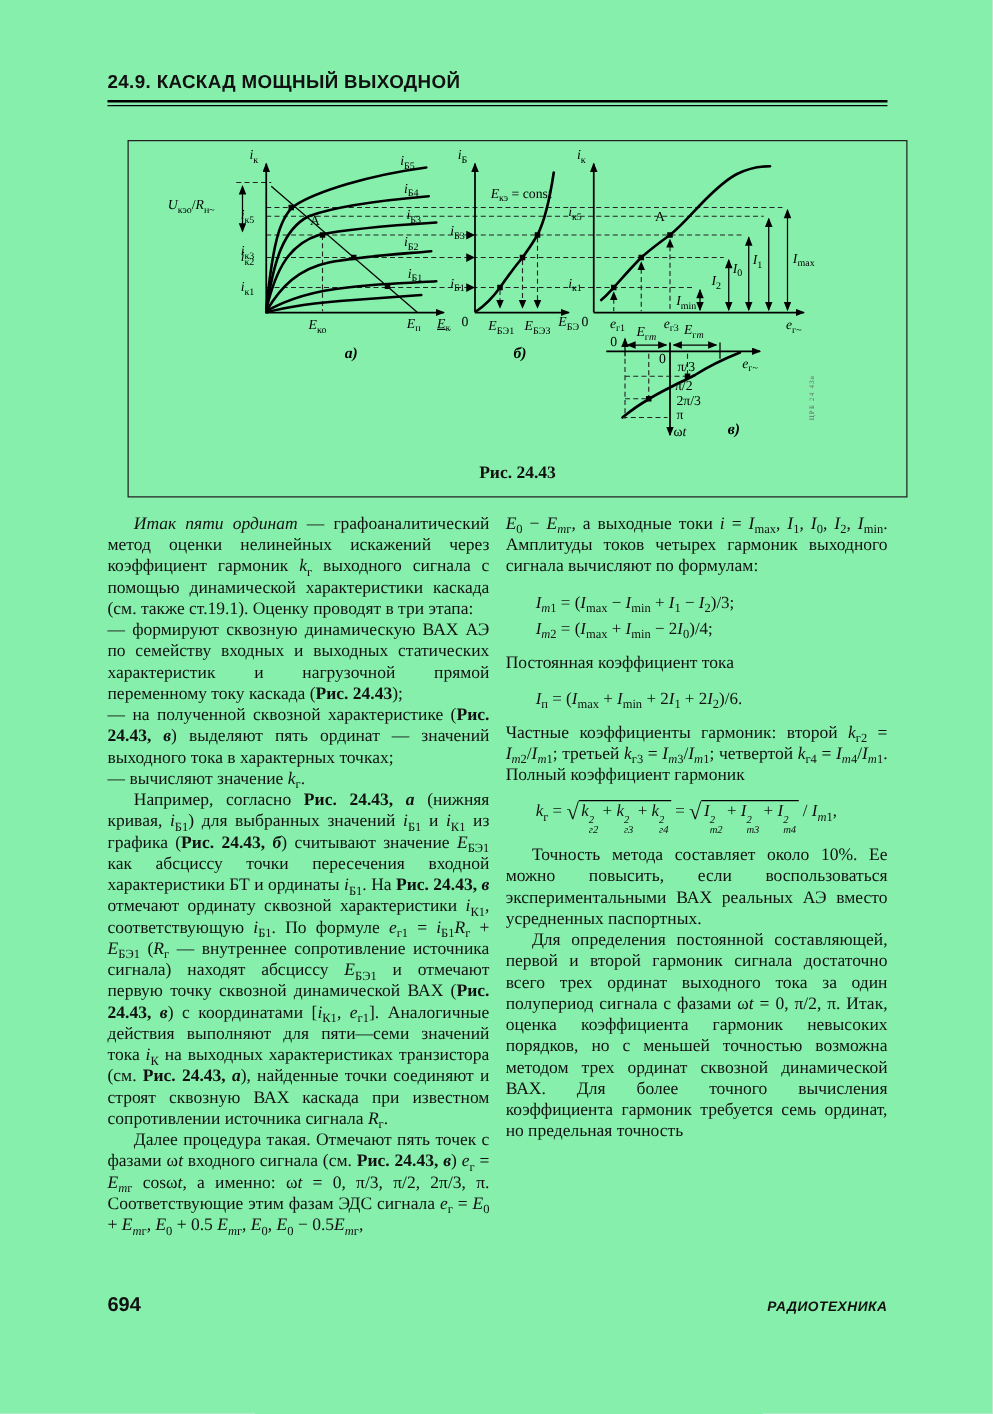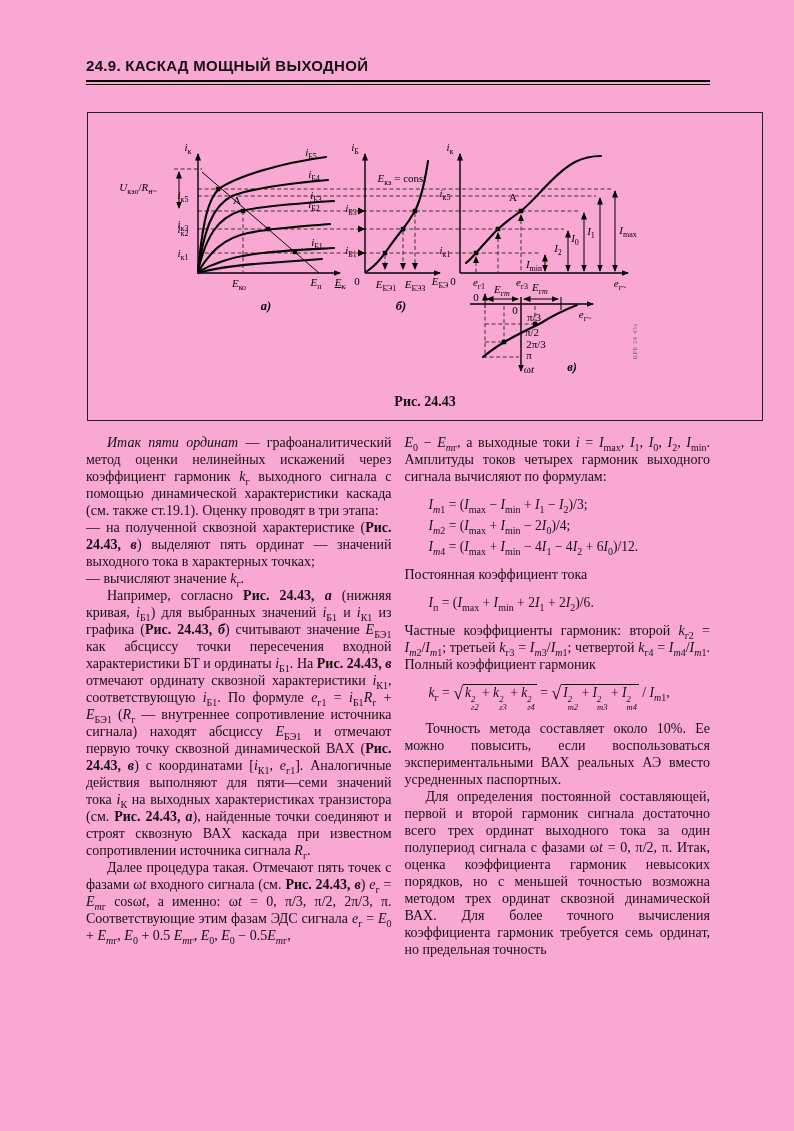--- a/index.html
+++ b/index.html
@@ -1,40 +1,40 @@
 <!DOCTYPE html>
 <html><head>
 <meta charset="utf-8">
 <style>
   html,body{margin:0;padding:0;background:#e8e8e8;}
   .page{
     position:relative;
     width:794px;height:1131px;
-    background:#f9a8d4;
+    background:#86efac;
     margin:0 auto;
     font-family:"Liberation Serif",serif;
     color:#111;
     overflow:hidden;
     box-sizing:border-box;
     padding:56px 84px 0 86px;
   }
   
   .running-head{
     font-family:"Liberation Sans",sans-serif;
     font-size:15px;font-weight:600;letter-spacing:.3px;
     line-height:20px;
   }
   .head-rule{margin-top:4px;border-top:2.2px solid #000;}
   .head-rule2{margin-top:2px;border-top:1px solid #000;}
   
   .figure-box{
-    width:676px;margin:27px 0 0 1px;
+    width:624px;margin:27px 0 0 16px;
     border:1.3px solid #222;
     box-sizing:border-box;
-    padding:23px 0 10px 0;
+    padding:0 0 10px 0;
   }
   .fig-canvas{position:relative;width:616px;height:245px;}
   .fig-canvas svg{position:absolute;left:0;top:0;}
   .fig-label{
     position:absolute;transform:translate(-50%,-50%);
     font:11px "Liberation Serif",serif;
     white-space:nowrap;color:#000;
   }
   .fig-label sub{font-size:8px;}
   .fig-label.big{font-size:12.5px;}
@@ -183,21 +183,21 @@
       </svg>
     <div class="fig-label" style="left: 100px; top: 11px;"><i>i</i><sub>к</sub></div>
         <div class="fig-label" style="left: 50px; top: 51px;"><i>U</i><sub>кэо</sub>/<i>R</i><sub>н~</sub></div>
         <div class="fig-label" style="left: 95px; top: 59px;"><i>i</i><sub>к5</sub></div>
         <div class="fig-label" style="left: 95px; top: 88px;"><i>i</i><sub>к3</sub></div>
         <div class="fig-label" style="left: 95px; top: 93px;"><i>i</i><sub>к2</sub></div>
         <div class="fig-label" style="left: 95px; top: 117px;"><i>i</i><sub>к1</sub></div>
         <div class="fig-label" style="left: 223px; top: 16px;"><i>i</i><sub>Б5</sub></div>
         <div class="fig-label" style="left: 226px; top: 38px;"><i>i</i><sub>Б4</sub></div>
         <div class="fig-label" style="left: 228px; top: 59px;"><i>i</i><sub>Б3</sub></div>
-        <div class="fig-label" style="left: 226px; top: 68px;"><i>i</i><sub>Б2</sub></div>
+        <div class="fig-label" style="left: 226px; top: 81px;"><i>i</i><sub>Б2</sub></div>
         <div class="fig-label" style="left: 229px; top: 106px;"><i>i</i><sub>Б1</sub></div>
         <div class="fig-label" style="left: 149px; top: 64px;">A</div>
         <div class="fig-label" style="left: 151px; top: 147px;"><i>Е</i><sub>ко</sub></div>
         <div class="fig-label" style="left: 228px; top: 146px;"><i>Е</i><sub>п</sub></div>
         <div class="fig-label" style="left: 252px; top: 146px; text-decoration: underline;"><i>Е</i><sub>к</sub></div>
         <div class="fig-label big" style="left: 178px; top: 170px;"><b><i>а)</i></b></div>
         <div class="fig-label" style="left: 267px; top: 11px;"><i>i</i><sub>Б</sub></div>
         <div class="fig-label" style="left: 314px; top: 42px;"><i>Е</i><sub>кэ</sub> = const</div>
         <div class="fig-label" style="left: 263px; top: 72px;"><i>i</i><sub>Б3</sub></div>
         <div class="fig-label" style="left: 263px; top: 114px;"><i>i</i><sub>Б1</sub></div>
@@ -231,31 +231,31 @@
         <div class="fig-label" style="left: 497px; top: 178px;"><i>е</i><sub>г~</sub></div>
         <div class="fig-label big" style="left: 484px; top: 231px;"><b><i>в)</i></b></div>
         <div class="fig-label vert" style="left: 547px; top: 205px;">ЦРБ 24 43в</div>
       </div>
     <div class="fig-caption">Рис. 24.43</div>
   </div>
 
   <div class="columns">
     <div class="col" id="left-col">
         <p class="para ind"><i>Итак пяти ординат</i> — графоаналитический метод оценки нелинейных искажений через коэффициент гармоник <i>k</i><sub>г</sub> выходного сигнала с помощью динамической характеристики каскада (см. также ст.19.1). Оценку проводят в три этапа:</p>
+        <p class="para">— формируют сквозную динамическую ВАХ АЭ по семейству входных и выходных статических характеристик и нагрузочной прямой переменному току каскада (<b>Рис. 24.43</b>);</p>
         <p class="para">— на полученной сквозной характеристике (<b>Рис. 24.43, <i>в</i></b>) выделяют пять ординат — значений выходного тока в характерных точках;</p>
         <p class="para">— вычисляют значение <i>k</i><sub>г</sub>.</p>
         <p class="para ind">Например, согласно <b>Рис. 24.43, <i>а</i></b> (нижняя кривая, <i>i</i><sub>Б1</sub>) для выбранных значений <i>i</i><sub>Б1</sub> и <i>i</i><sub>К1</sub> из графика (<b>Рис. 24.43, <i>б</i></b>) считывают значение <i>Е</i><sub>БЭ1</sub> как абсциссу точки пересечения входной характеристики БТ  и ординаты <i>i</i><sub>Б1</sub>. На <b>Рис. 24.43, <i>в</i></b> отмечают ординату сквозной характеристики <i>i</i><sub>К1</sub>, соответствующую <i>i</i><sub>Б1</sub>. По формуле <i>е</i><sub>г1</sub> = <i>i</i><sub>Б1</sub><i>R</i><sub>г</sub> + <i>Е</i><sub>БЭ1</sub> (<i>R</i><sub>г</sub> — внутреннее сопротивление источника сигнала) находят абсциссу <i>Е</i><sub>БЭ1</sub> и отмечают первую точку сквозной динамической ВАХ (<b>Рис. 24.43, <i>в</i></b>) с координатами [<i>i</i><sub>К1</sub>, <i>е</i><sub>г1</sub>]. Аналогичные действия выполняют для пяти—семи значений тока <i>i</i><sub>К</sub> на выходных характеристиках транзистора (см. <b>Рис. 24.43, <i>а</i></b>), найденные точки соединяют и строят сквозную ВАХ каскада при известном сопротивлении источника сигнала <i>R</i><sub>г</sub>.</p>
         <p class="para ind">Далее процедура такая. Отмечают пять точек с фазами ω<i>t</i> входного сигнала (см. <b>Рис. 24.43, <i>в</i></b>) <i>е</i><sub>г</sub> = <i>Е</i><sub><i>m</i>г</sub> cosω<i>t</i>, а именно: ω<i>t</i> = 0, π/3, π/2, 2π/3, π. Соответствующие этим фазам ЭДС сигнала <i>е</i><sub>г</sub> = <i>Е</i><sub>0</sub> + <i>Е</i><sub><i>m</i>г</sub>, <i>Е</i><sub>0</sub> + 0.5 <i>Е</i><sub><i>m</i>г</sub>, <i>Е</i><sub>0</sub>, <i>Е</i><sub>0</sub> − 0.5<i>Е</i><sub><i>m</i>г</sub>,</p>
       </div>
     <div class="col" id="right-col">
         <p class="para"><i>Е</i><sub>0</sub> − <i>Е</i><sub><i>m</i>г</sub>, а выходные токи <i>i</i> = <i>I</i><sub>max</sub>, <i>I</i><sub>1</sub>, <i>I</i><sub>0</sub>, <i>I</i><sub>2</sub>, <i>I</i><sub>min</sub>. Амплитуды токов четырех гармоник выходного сигнала вычисляют по формулам:</p>
         <div class="formula">
           <div class="formula-line"><i>I</i><sub><i>m</i>1</sub> = (<i>I</i><sub>max</sub> − <i>I</i><sub>min</sub> + <i>I</i><sub>1</sub> − <i>I</i><sub>2</sub>)/3;</div>
           <div class="formula-line"><i>I</i><sub><i>m</i>2</sub> = (<i>I</i><sub>max</sub> + <i>I</i><sub>min</sub> − 2<i>I</i><sub>0</sub>)/4;</div>
-          <div class="formula-line"><i>I</i><sub><i>m</i>4</sub> = (<i>I</i><sub>max</sub> + <i>I</i><sub>min</sub> − 4<i>I</i><sub>1</sub> − 4<i>I</i><sub>2</sub> + 6<i>I</i><sub>0</sub>)/12.</div>
         </div>
         <p class="para">Постоянная коэффициент тока</p>
         <div class="formula">
           <div class="formula-line"><i>I</i><sub>п</sub> = (<i>I</i><sub>max</sub> + <i>I</i><sub>min</sub> + 2<i>I</i><sub>1</sub> + 2<i>I</i><sub>2</sub>)/6.</div>
         </div>
         <p class="para">Частные коэффициенты гармоник: второй <i>k</i><sub>г2</sub> = <i>I</i><sub><i>m</i>2</sub>/<i>I</i><sub><i>m</i>1</sub>; третьей <i>k</i><sub>г3</sub> = <i>I</i><sub><i>m</i>3</sub>/<i>I</i><sub><i>m</i>1</sub>; четвертой <i>k</i><sub>г4</sub> = <i>I</i><sub><i>m</i>4</sub>/<i>I</i><sub><i>m</i>1</sub>. Полный коэффициент гармоник</p>
         <div class="formula">
           <div class="formula-line"><i>k</i><sub>г</sub> = <span class="rad">√</span><span class="ovl"><i>k</i><span class="ss">
                 <span>2</span>
                 <span>г2</span>
@@ -274,14 +274,18 @@
               </span> + <i>I</i><span class="ss">
                 <span>2</span>
                 <span>m4</span>
               </span></span> / <i>I</i><sub><i>m</i>1</sub>,</div>
         </div>
         <p class="para ind">Точность метода составляет около 10%. Ее можно повысить, если воспользоваться экспериментальными ВАХ реальных АЭ вместо усредненных паспортных.</p>
         <p class="para ind">Для определения постоянной составляющей, первой и второй гармоник сигнала достаточно всего трех ординат выходного тока за один полупериод сигнала с фазами ω<i>t</i> = 0, π/2, π. Итак, оценка коэффициента гармоник невысоких порядков, но с меньшей точностью возможна методом трех ординат сквозной динамической ВАХ. Для более точного вычисления коэффициента гармоник требуется семь ординат, но предельная точность</p>
       </div>
   </div>
 
+  <div class="footer">
+    <span class="page-num">694</span>
+    <span class="running-title">РАДИОТЕХНИКА</span>
+  </div>
 
 </div>
 
 </body></html>

